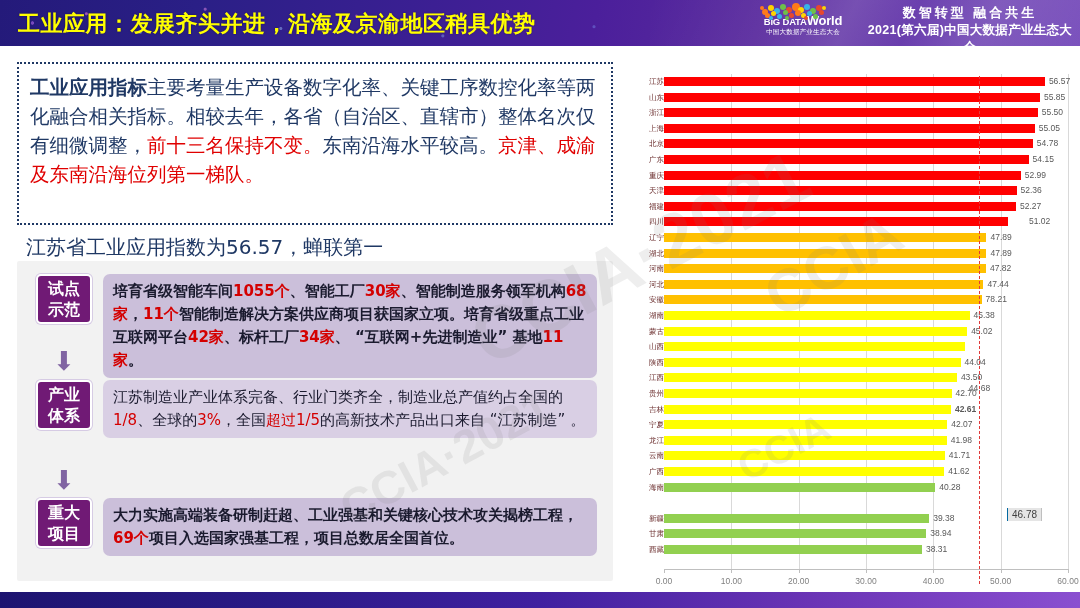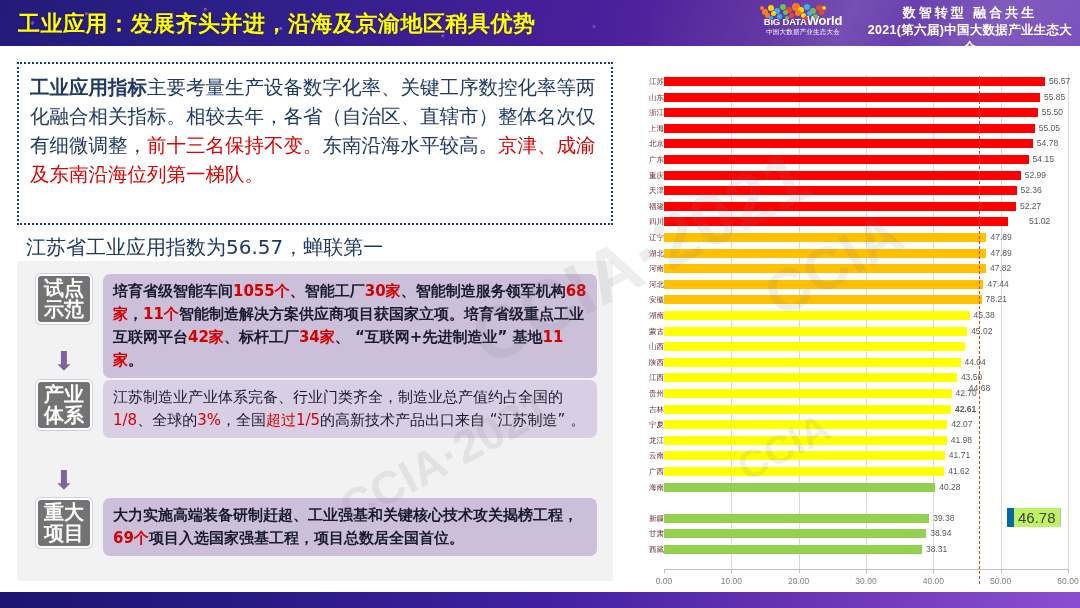--- a/index.html
+++ b/index.html
@@ -68,23 +68,23 @@
     font-family:"DejaVu Sans","Liberation Sans",sans-serif;white-space:nowrap;
   }
 
   .grey-panel{
     position:absolute;left:17px;top:215px;width:596px;height:320px;
     background:#f2f2f2;border-radius:2px;
   }
 
   .row{position:absolute;left:0;display:flex;align-items:flex-start;}
   .tag{
-    width:52px;min-height:46px;background:#737373;border:2px solid #ffffff;
+    width:52px;min-height:46px;background:#701a75;border:2px solid #ffffff;
     box-shadow:0 0 0 1px #d6cbe4;border-radius:5px;
-    color:#ffffff;font-size:20px;line-height:21px;font-weight:bold;
+    color:#ffffff;font-size:16px;line-height:21px;font-weight:bold;
     display:flex;flex-direction:column;align-items:center;justify-content:center;
     font-family:"DejaVu Sans","Liberation Sans",sans-serif;flex:0 0 auto;
   }
   .bubble{
     margin-left:11px;background:#cbbfda;border-radius:7px;padding:6px 10px;
     font-size:15px;line-height:23px;color:#1a1a2e;font-weight:bold;
     font-family:"DejaVu Sans","Liberation Sans",sans-serif;
   }
   .bubble .red{color:#d40000;}
   .bubble.light{background:#d9cfe4;font-weight:normal;}
@@ -98,22 +98,22 @@
   .grid-v{position:absolute;top:28px;height:495px;width:1px;background:#d9d9d9;}
   .axis-base{position:absolute;left:28px;top:523px;width:404px;height:1px;background:#bfbfbf;}
   .tickmark{position:absolute;top:523px;width:1px;height:4px;background:#bfbfbf;}
   .xlab{position:absolute;top:530px;font-size:8.5px;color:#808080;transform:translateX(-50%);white-space:nowrap;}
   .bar-row{position:absolute;left:0;height:15px;}
   .cat{position:absolute;left:4px;width:24px;text-align:right;font-size:7.5px;color:#6b2e2e;line-height:15px;white-space:nowrap;}
   .bar{position:absolute;left:28px;height:9px;top:3px;}
   .val{position:absolute;font-size:8.5px;color:#595959;line-height:15px;white-space:nowrap;}
   .refline{position:absolute;top:30px;height:508px;border-left:1.4px dashed #e03a3a;}
   .refbox{
-    position:absolute;padding:1px 4px;font-size:15px;color:#404040;
-    border-left:7px solid #0369a1;border-right:1px solid #bfbfbf;background:#bef264;
+    position:absolute;padding:1px 4px;font-size:10px;color:#404040;
+    border-left:1px solid #0369a1;border-right:1px solid #bfbfbf;background:#e5e5e5;
   }
 
   
   .wm{position:absolute;color:rgba(120,120,120,.13);font-weight:bold;pointer-events:none;user-select:none;white-space:nowrap;}
   .wm1{left:455px;top:215px;font-size:74px;transform:rotate(-28deg);}
   .wm2{left:760px;top:230px;font-size:60px;transform:rotate(-30deg);}
   .wm3{left:330px;top:430px;font-size:46px;transform:rotate(-28deg);}
   .wm4{left:735px;top:425px;font-size:40px;transform:rotate(-28deg);}
 </style>
 </head>

